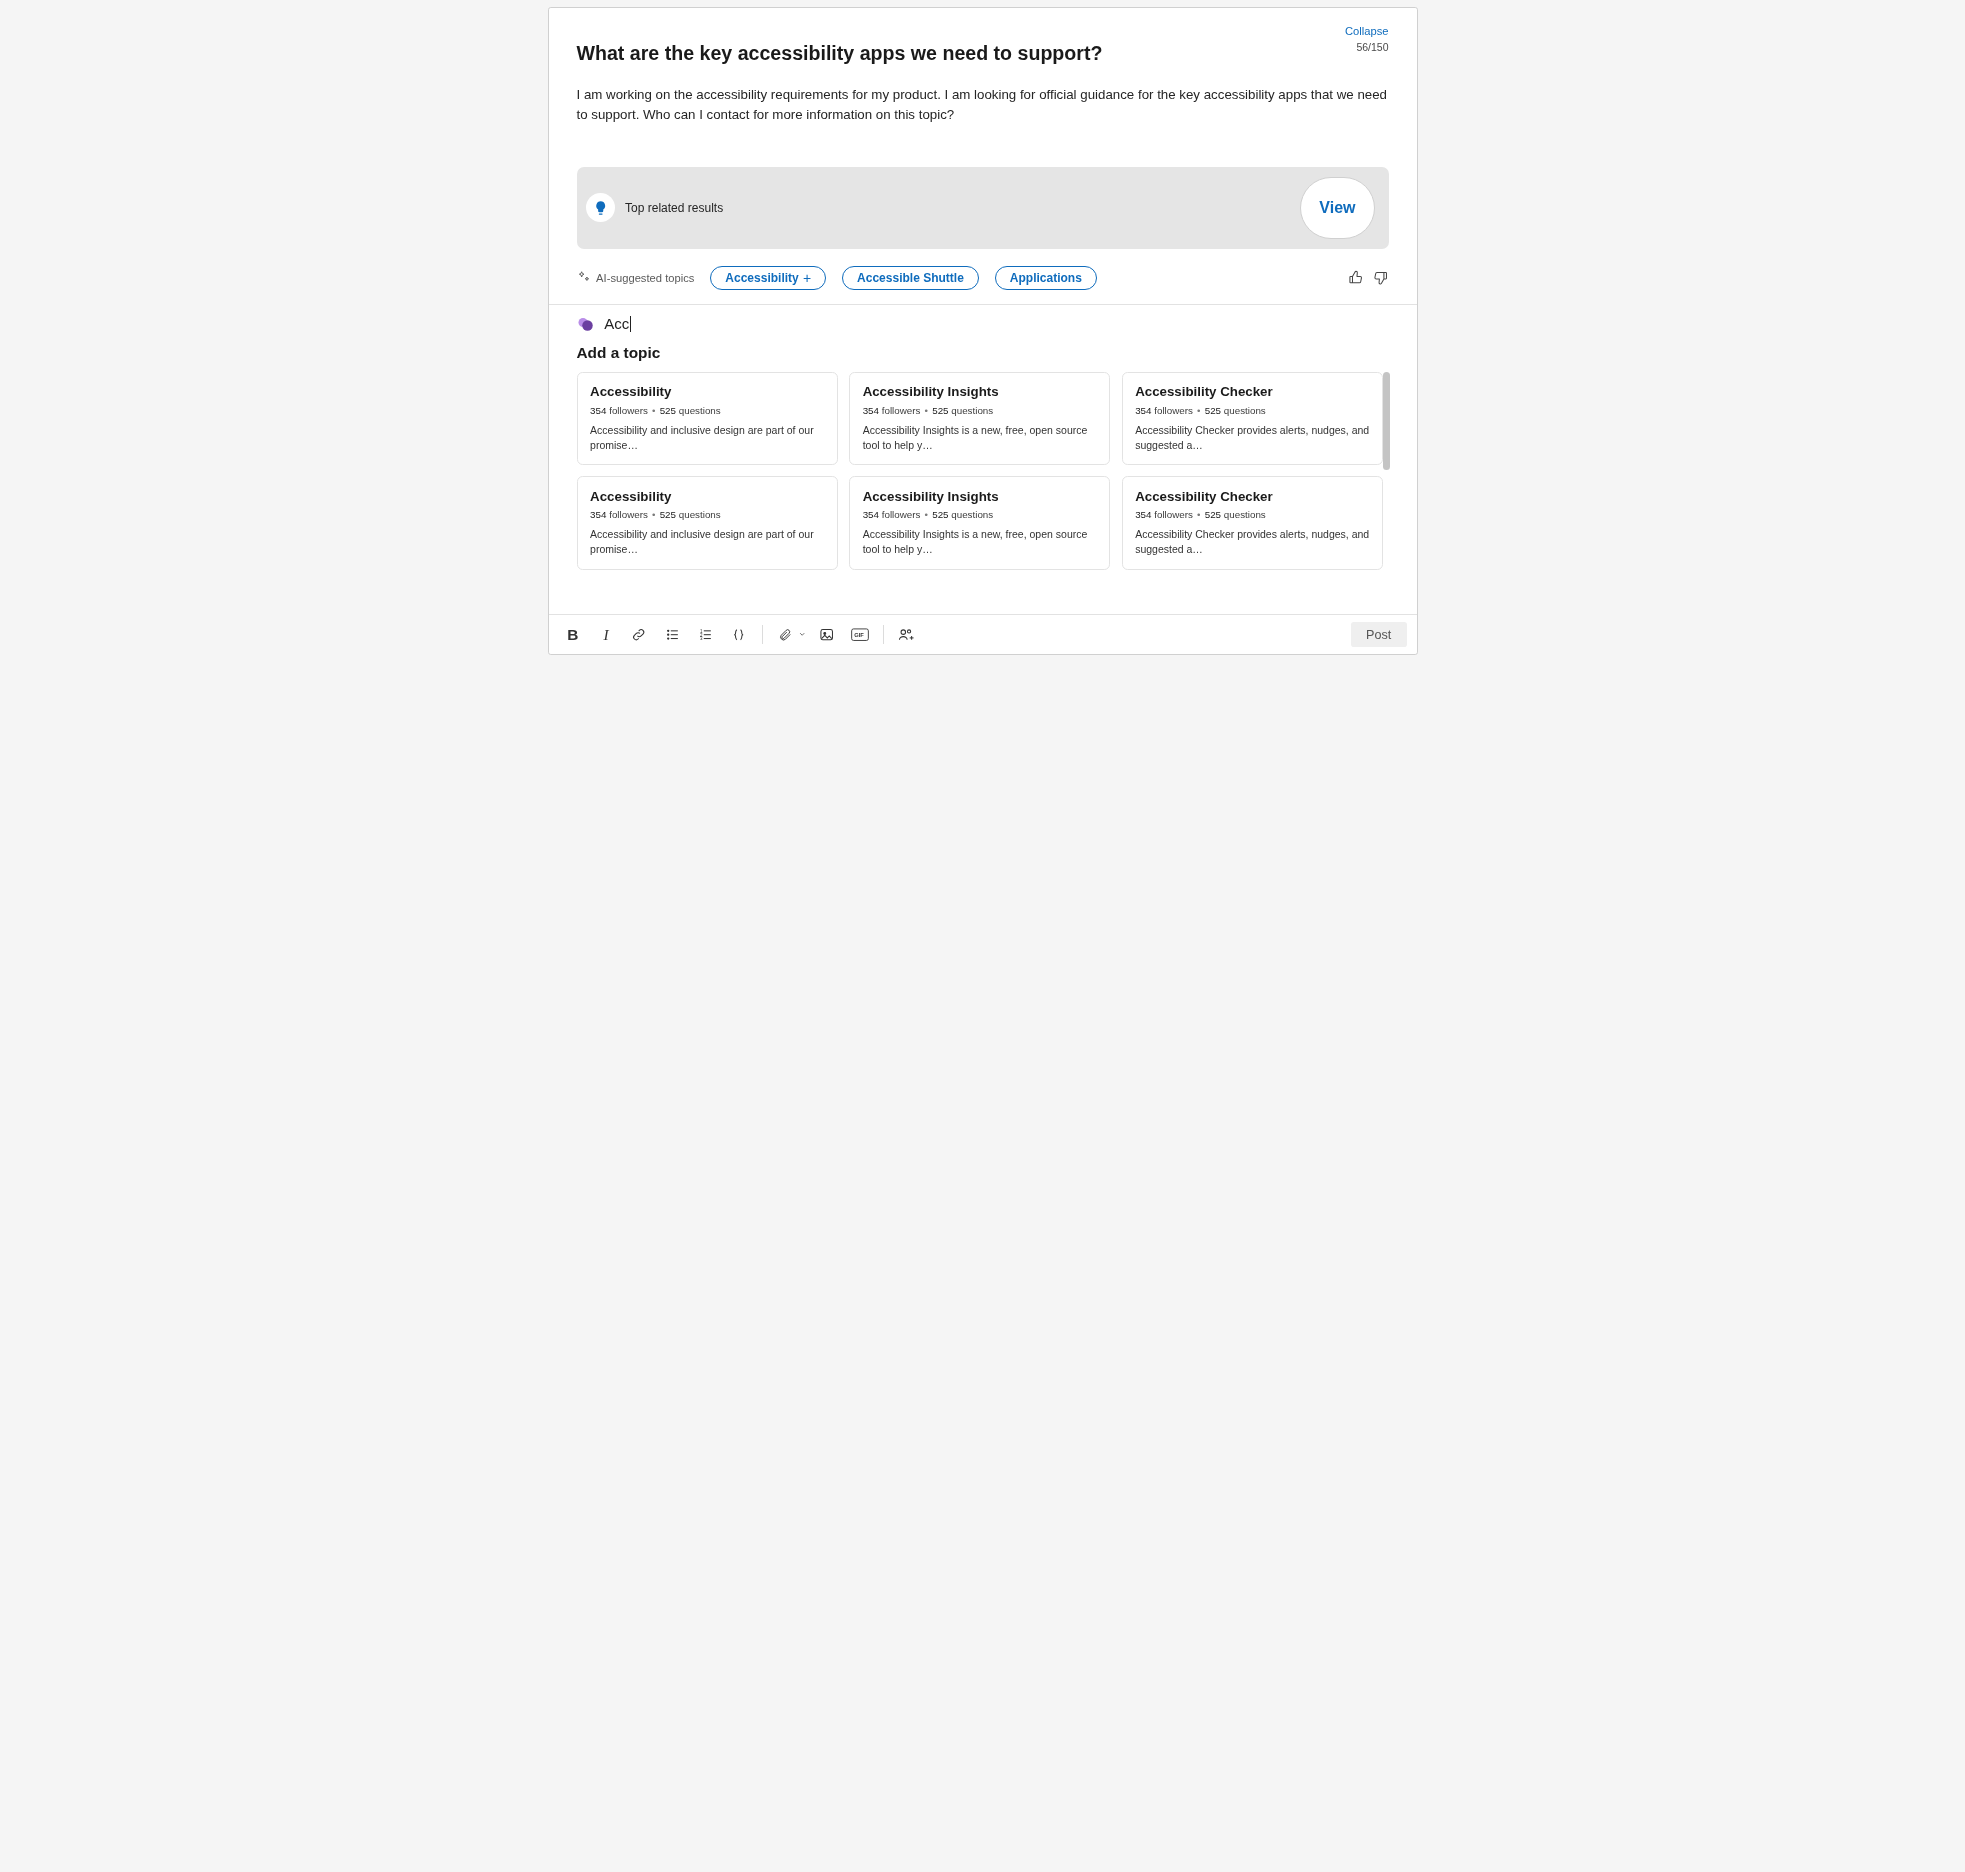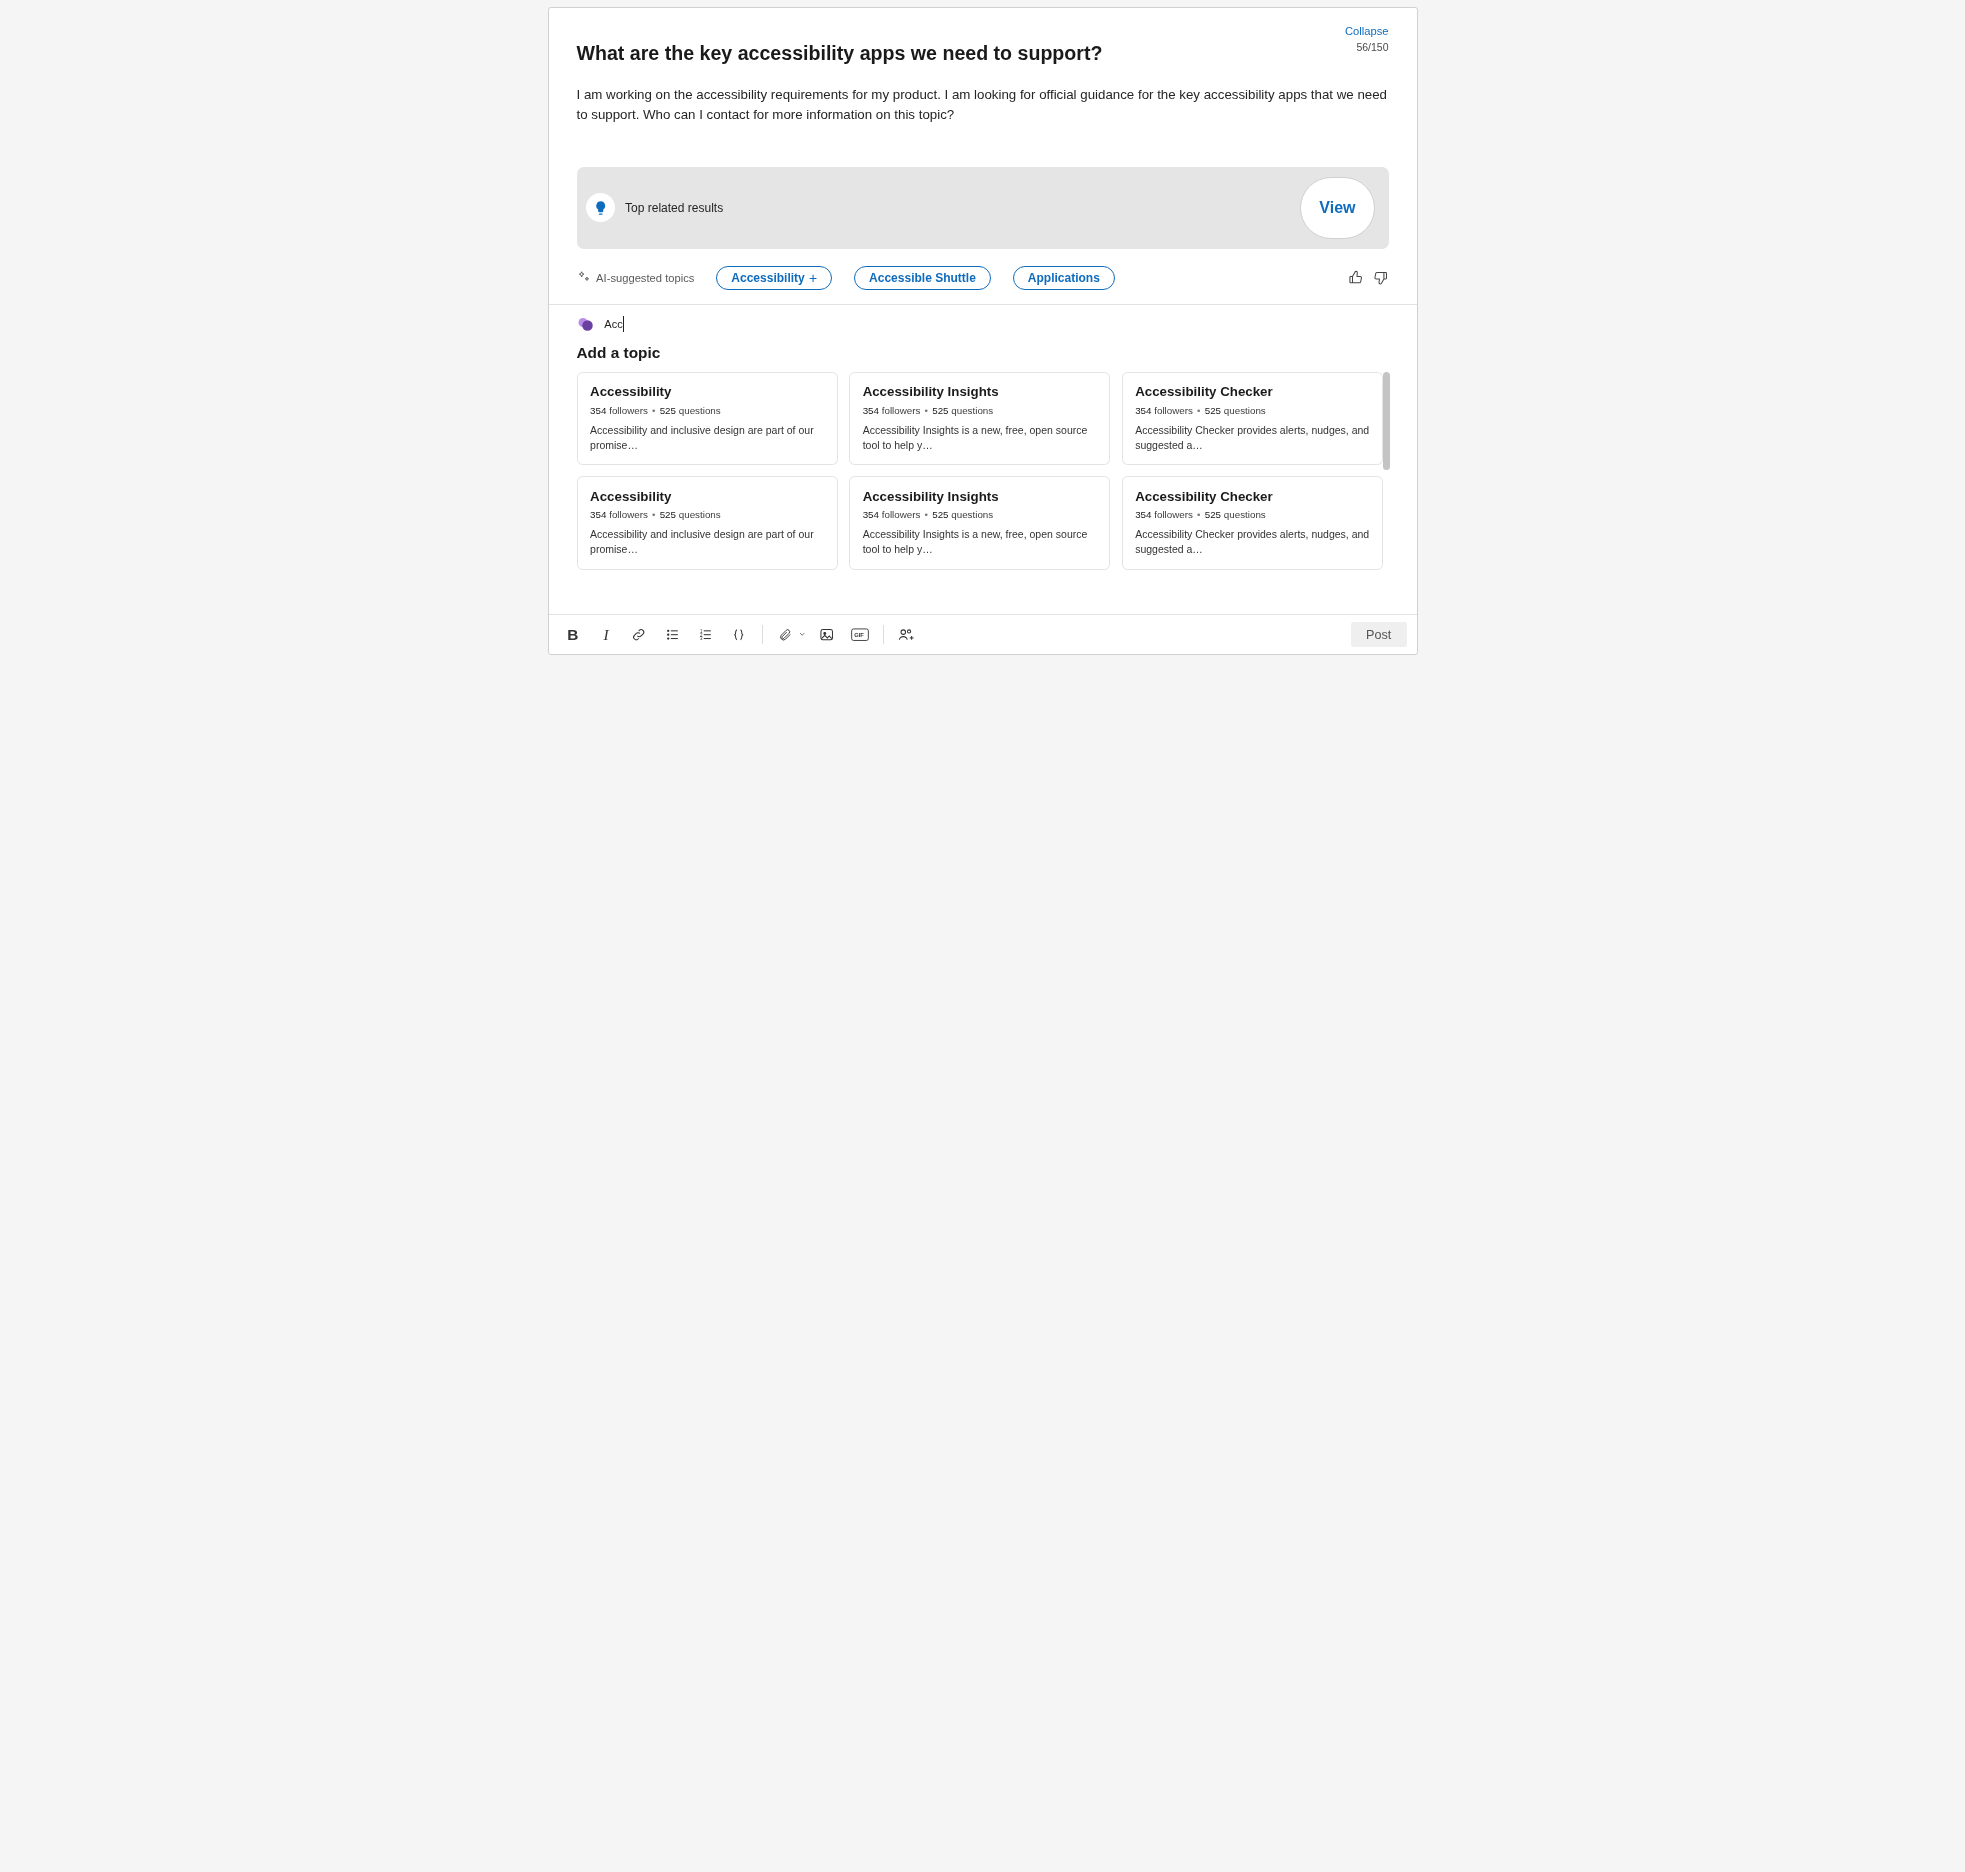--- a/index.html
+++ b/index.html
@@ -87,21 +87,21 @@
     border-radius: 698px;
     padding: 21px 18px;
     font-size: 16px;
     font-weight: 700;
     color: #0f6cbd;
     cursor: pointer;
   }
   .ai-row {
     display: flex;
     align-items: center;
-    gap: 22px;
+    gap: 16px;
     margin-bottom: 14px;
     flex-wrap: wrap;
   }
   .ai-label-group {
     display: flex;
     align-items: center;
     gap: 5.6px;
     color: #5a5a5a;
     font-size: 11.2px;
   }
@@ -305,21 +305,21 @@
     <div class="divider"></div>
 
     <div class="topic-row">
       <span class="topic-icon">
         <svg width="18" height="18" viewBox="0 0 24 24">
             <circle cx="8" cy="10" r="6" fill="#b98de8"></circle>
             <circle cx="14" cy="14" r="7" fill="#6b3fa0"></circle>
           </svg>
       </span>
       <span class="topic-input-wrap">
-        <span style="font-size:11px;color:#222;">Acc</span>
+        <span style="font-size:15px;color:#222;">Acc</span>
           <span class="caret"></span>
       </span>
     </div>
 
     <h3 class="add-topic-heading">Add a topic</h3>
 
     <div class="cards-scroll-wrap">
       <div class="cards-scroll">
         <div class="cards-grid" id="cards-grid">
             <div class="card">

